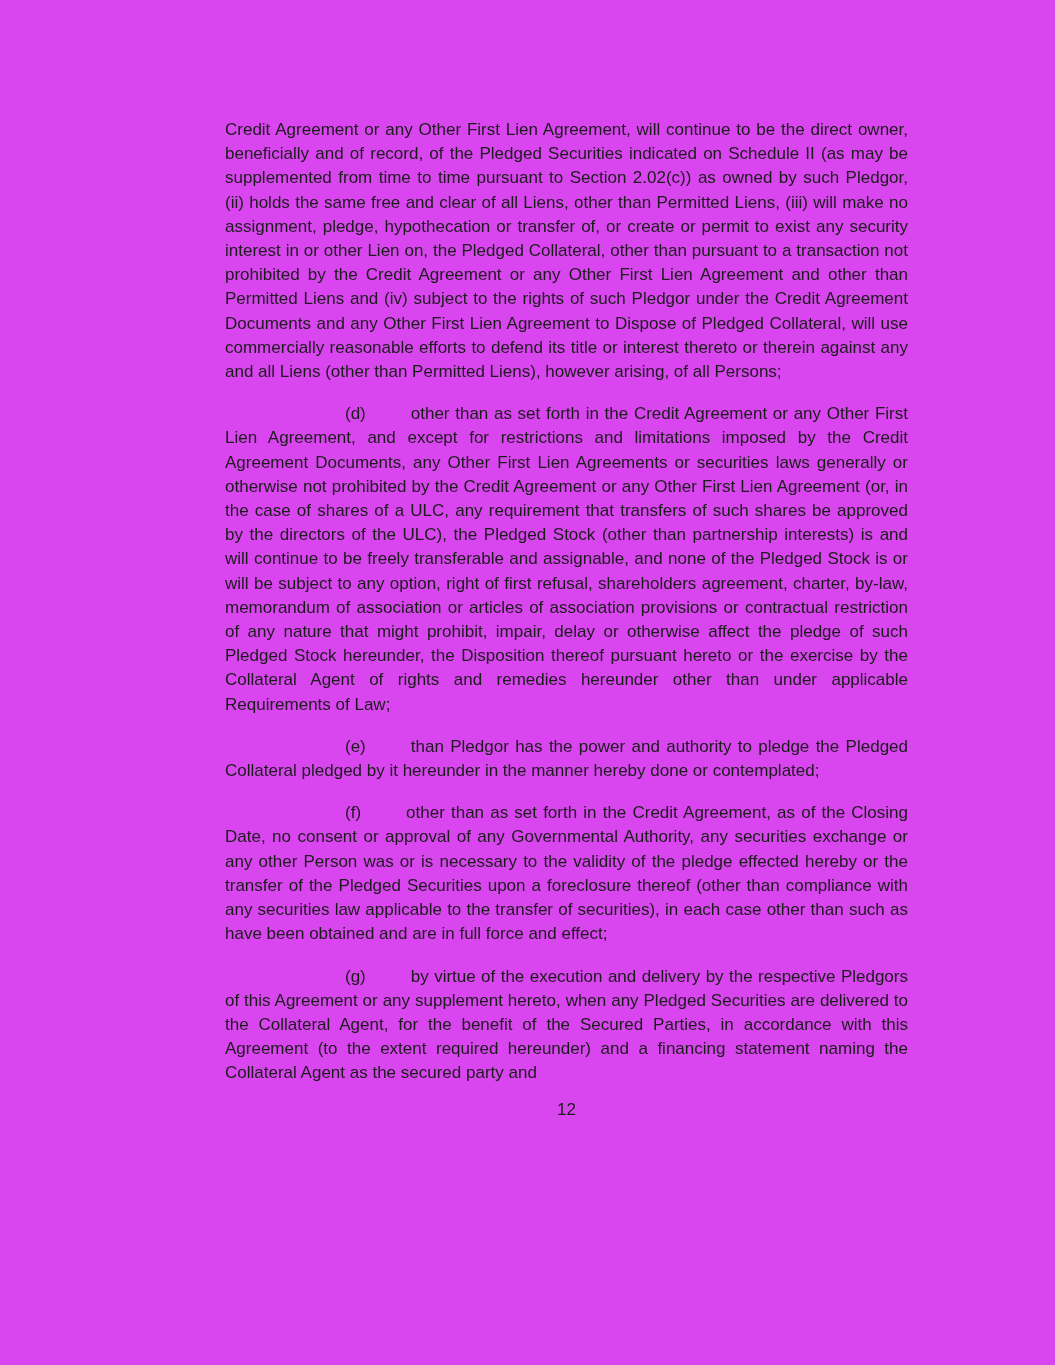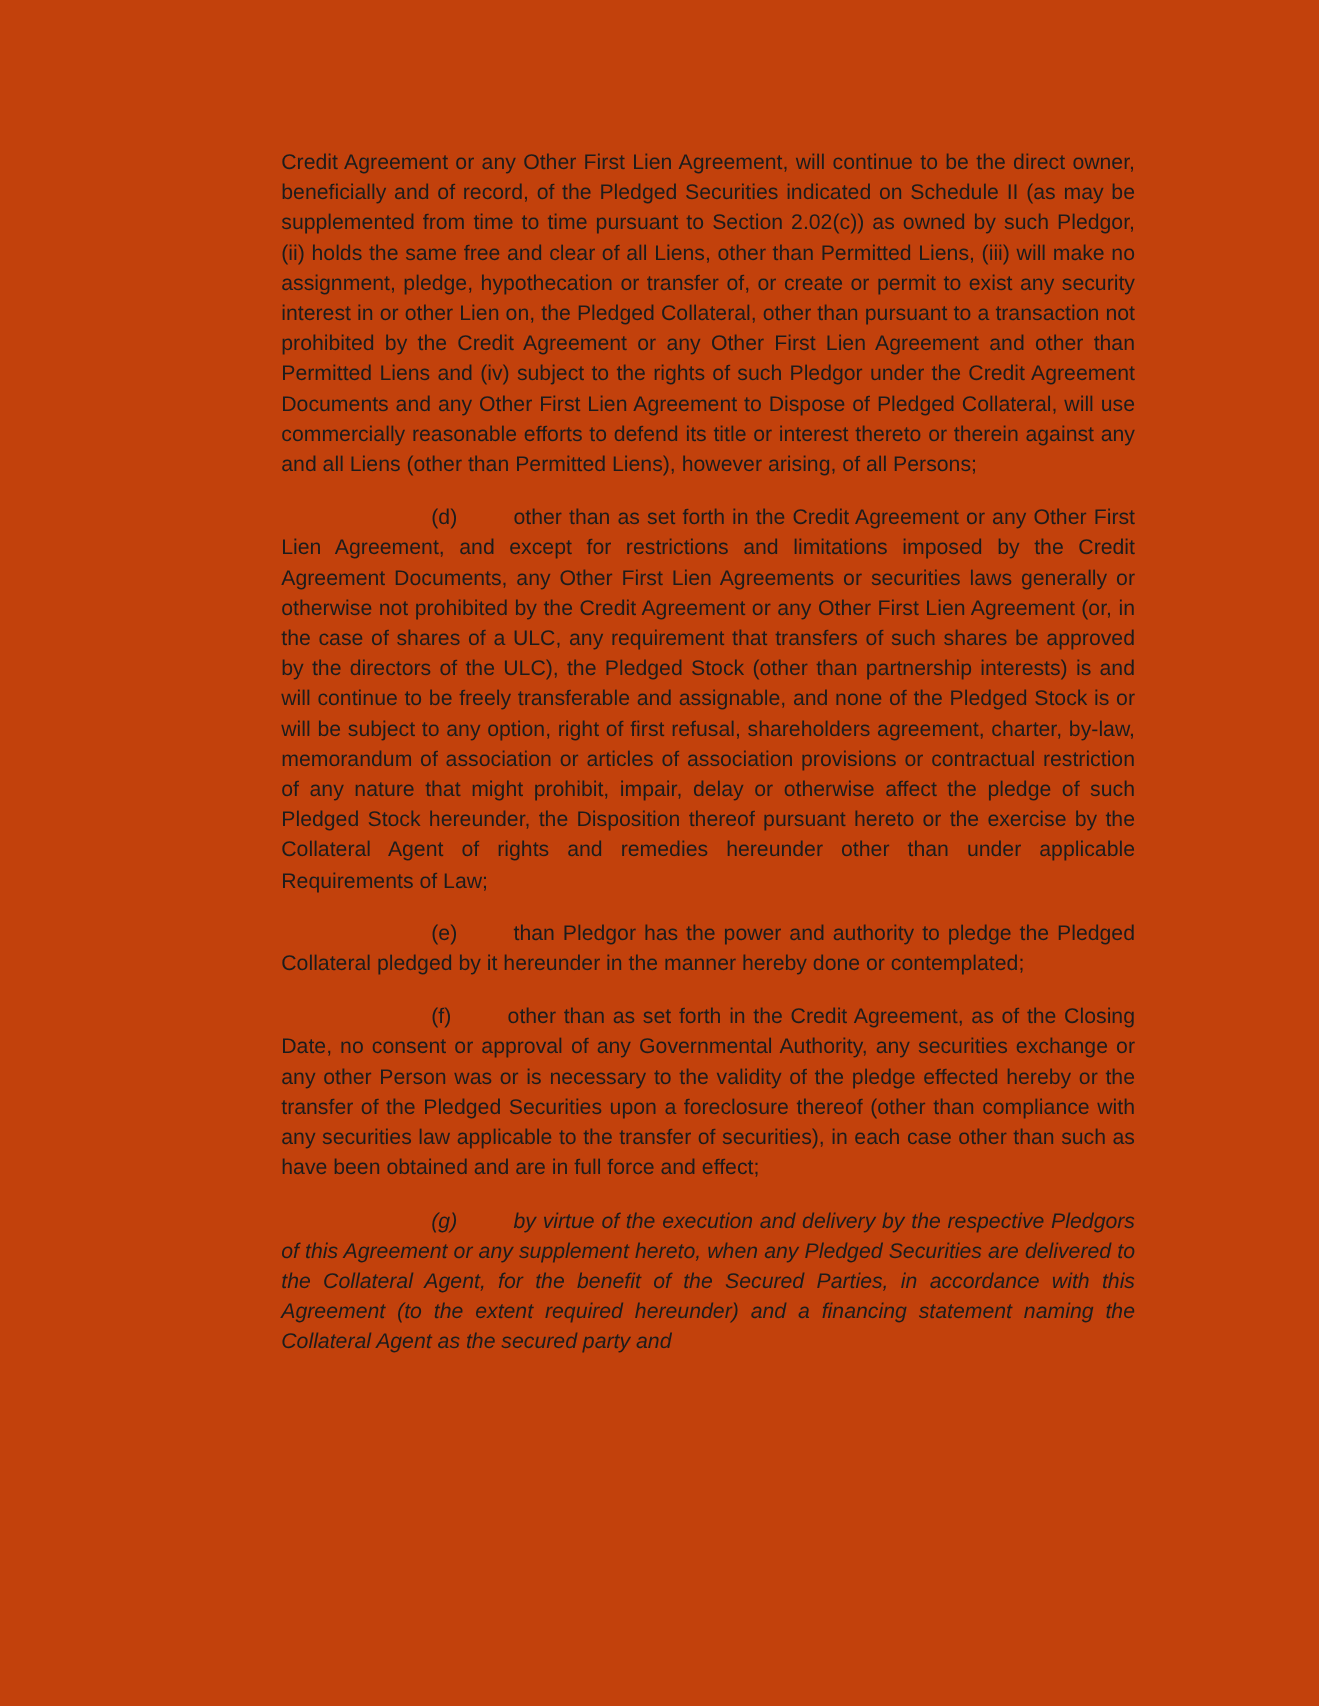--- a/index.html
+++ b/index.html
@@ -4,40 +4,39 @@
 <style>
   html, body {
     margin: 0;
     padding: 0;
     background: #ffffff;
   }
   .sheet {
     position: relative;
     width: 1055px;
     height: 1365px;
-    background: #c2410c;
+    background: #d946ef;
     font-family: "Liberation Sans", sans-serif;
     color: #1c1c1c;
     overflow: hidden;
   }
   .textblock {
     position: absolute;
     left: 225px;
     top: 118px;
     width: 683px;
     font-size: 17px;
     line-height: 24.2px;
     text-align: justify;
   }
   .para {
     margin: 0 0 18px 0;
   }
   .para:last-of-type {
     margin-bottom: 12px;
-    font-style: italic;
   }
   .labeled {
     text-indent: 120px;
   }
   .tab {
     display: inline-block;
     width: 45px;
   }
   .page-number {
     text-align: center;
@@ -55,15 +54,16 @@
     <p class="para"><span>Credit Agreement or any Other First Lien Agreement, will continue to be the direct owner, beneficially and of record, of the Pledged Securities indicated on Schedule II (as may be supplemented from time to time pursuant to Section 2.02(c)) as owned by such Pledgor, (ii) holds the same free and clear of all Liens, other than Permitted Liens, (iii) will make no assignment, pledge, hypothecation or transfer of, or create or permit to exist any security interest in or other Lien on, the Pledged Collateral, other than pursuant to a transaction not prohibited by the Credit Agreement or any Other First Lien Agreement and other than Permitted Liens and (iv) subject to the rights of such Pledgor under the Credit Agreement Documents and any Other First Lien Agreement to Dispose of Pledged Collateral, will use commercially reasonable efforts to defend its title or interest thereto or therein against any and all Liens (other than Permitted Liens), however arising, of all Persons;</span></p>
 
     <p class="para labeled"><span class="label">(d)</span><span class="tab"></span><span>other than as set forth in the Credit Agreement or any Other First Lien Agreement, and except for restrictions and limitations imposed by the Credit Agreement Documents, any Other First Lien Agreements or securities laws generally or otherwise not prohibited by the Credit Agreement or any Other First Lien Agreement (or, in the case of shares of a ULC, any requirement that transfers of such shares be approved by the directors of the ULC), the Pledged Stock (other than partnership interests) is and will continue to be freely transferable and assignable, and none of the Pledged Stock is or will be subject to any option, right of first refusal, shareholders agreement, charter, by-law, memorandum of association or articles of association provisions or contractual restriction of any nature that might prohibit, impair, delay or otherwise affect the pledge of such Pledged Stock hereunder, the Disposition thereof pursuant hereto or the exercise by the Collateral Agent of rights and remedies hereunder other than under applicable Requirements of Law;</span></p>
 
     <p class="para labeled"><span class="label">(e)</span><span class="tab"></span><span>than Pledgor has the power and authority to pledge the Pledged Collateral pledged by it hereunder in the manner hereby done or contemplated;</span></p>
 
     <p class="para labeled"><span class="label">(f)</span><span class="tab"></span><span>other than as set forth in the Credit Agreement, as of the Closing Date, no consent or approval of any Governmental Authority, any securities exchange or any other Person was or is necessary to the validity of the pledge effected hereby or the transfer of the Pledged Securities upon a foreclosure thereof (other than compliance with any securities law applicable to the transfer of securities), in each case other than such as have been obtained and are in full force and effect;</span></p>
 
     <p class="para labeled"><span class="label">(g)</span><span class="tab"></span><span>by virtue of the execution and delivery by the respective Pledgors of this Agreement or any supplement hereto, when any Pledged Securities are delivered to the Collateral Agent, for the benefit of the Secured Parties, in accordance with this Agreement (to the extent required hereunder) and a financing statement naming the Collateral Agent as the secured party and</span></p>
 
+    <div class="page-number">12</div>
 
   </div>
 </div>
 
 </body></html>

